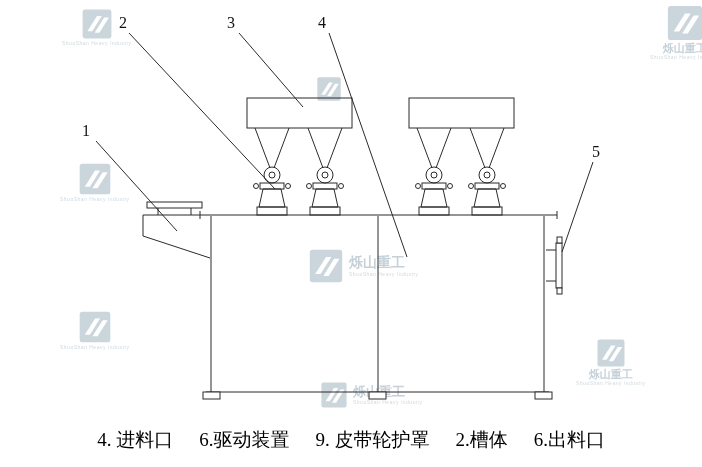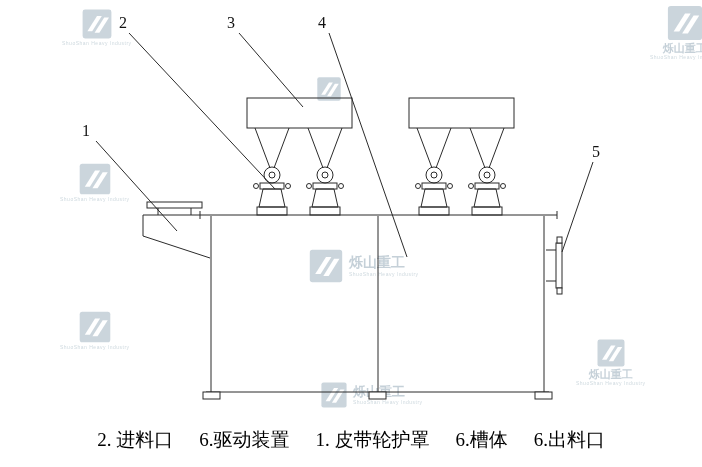--- a/index.html
+++ b/index.html
@@ -201,20 +201,20 @@
     <g>
       <text x="82" y="136">1</text>
       <text x="119" y="28">2</text>
       <text x="227" y="28">3</text>
       <text x="318" y="28">4</text>
       <text x="592" y="157">5</text>
     </g>
   </svg>
 
   <div class="legend">
-    <span>2. 进料口</span>
+    <span>4. 进料口</span>
     <span>6.驱动装置</span>
-    <span>1. 皮带轮护罩</span>
-    <span>6.槽体</span>
+    <span>9. 皮带轮护罩</span>
+    <span>2.槽体</span>
     <span>6.出料口</span>
   </div>
 
 </div>
 
 </body></html>

